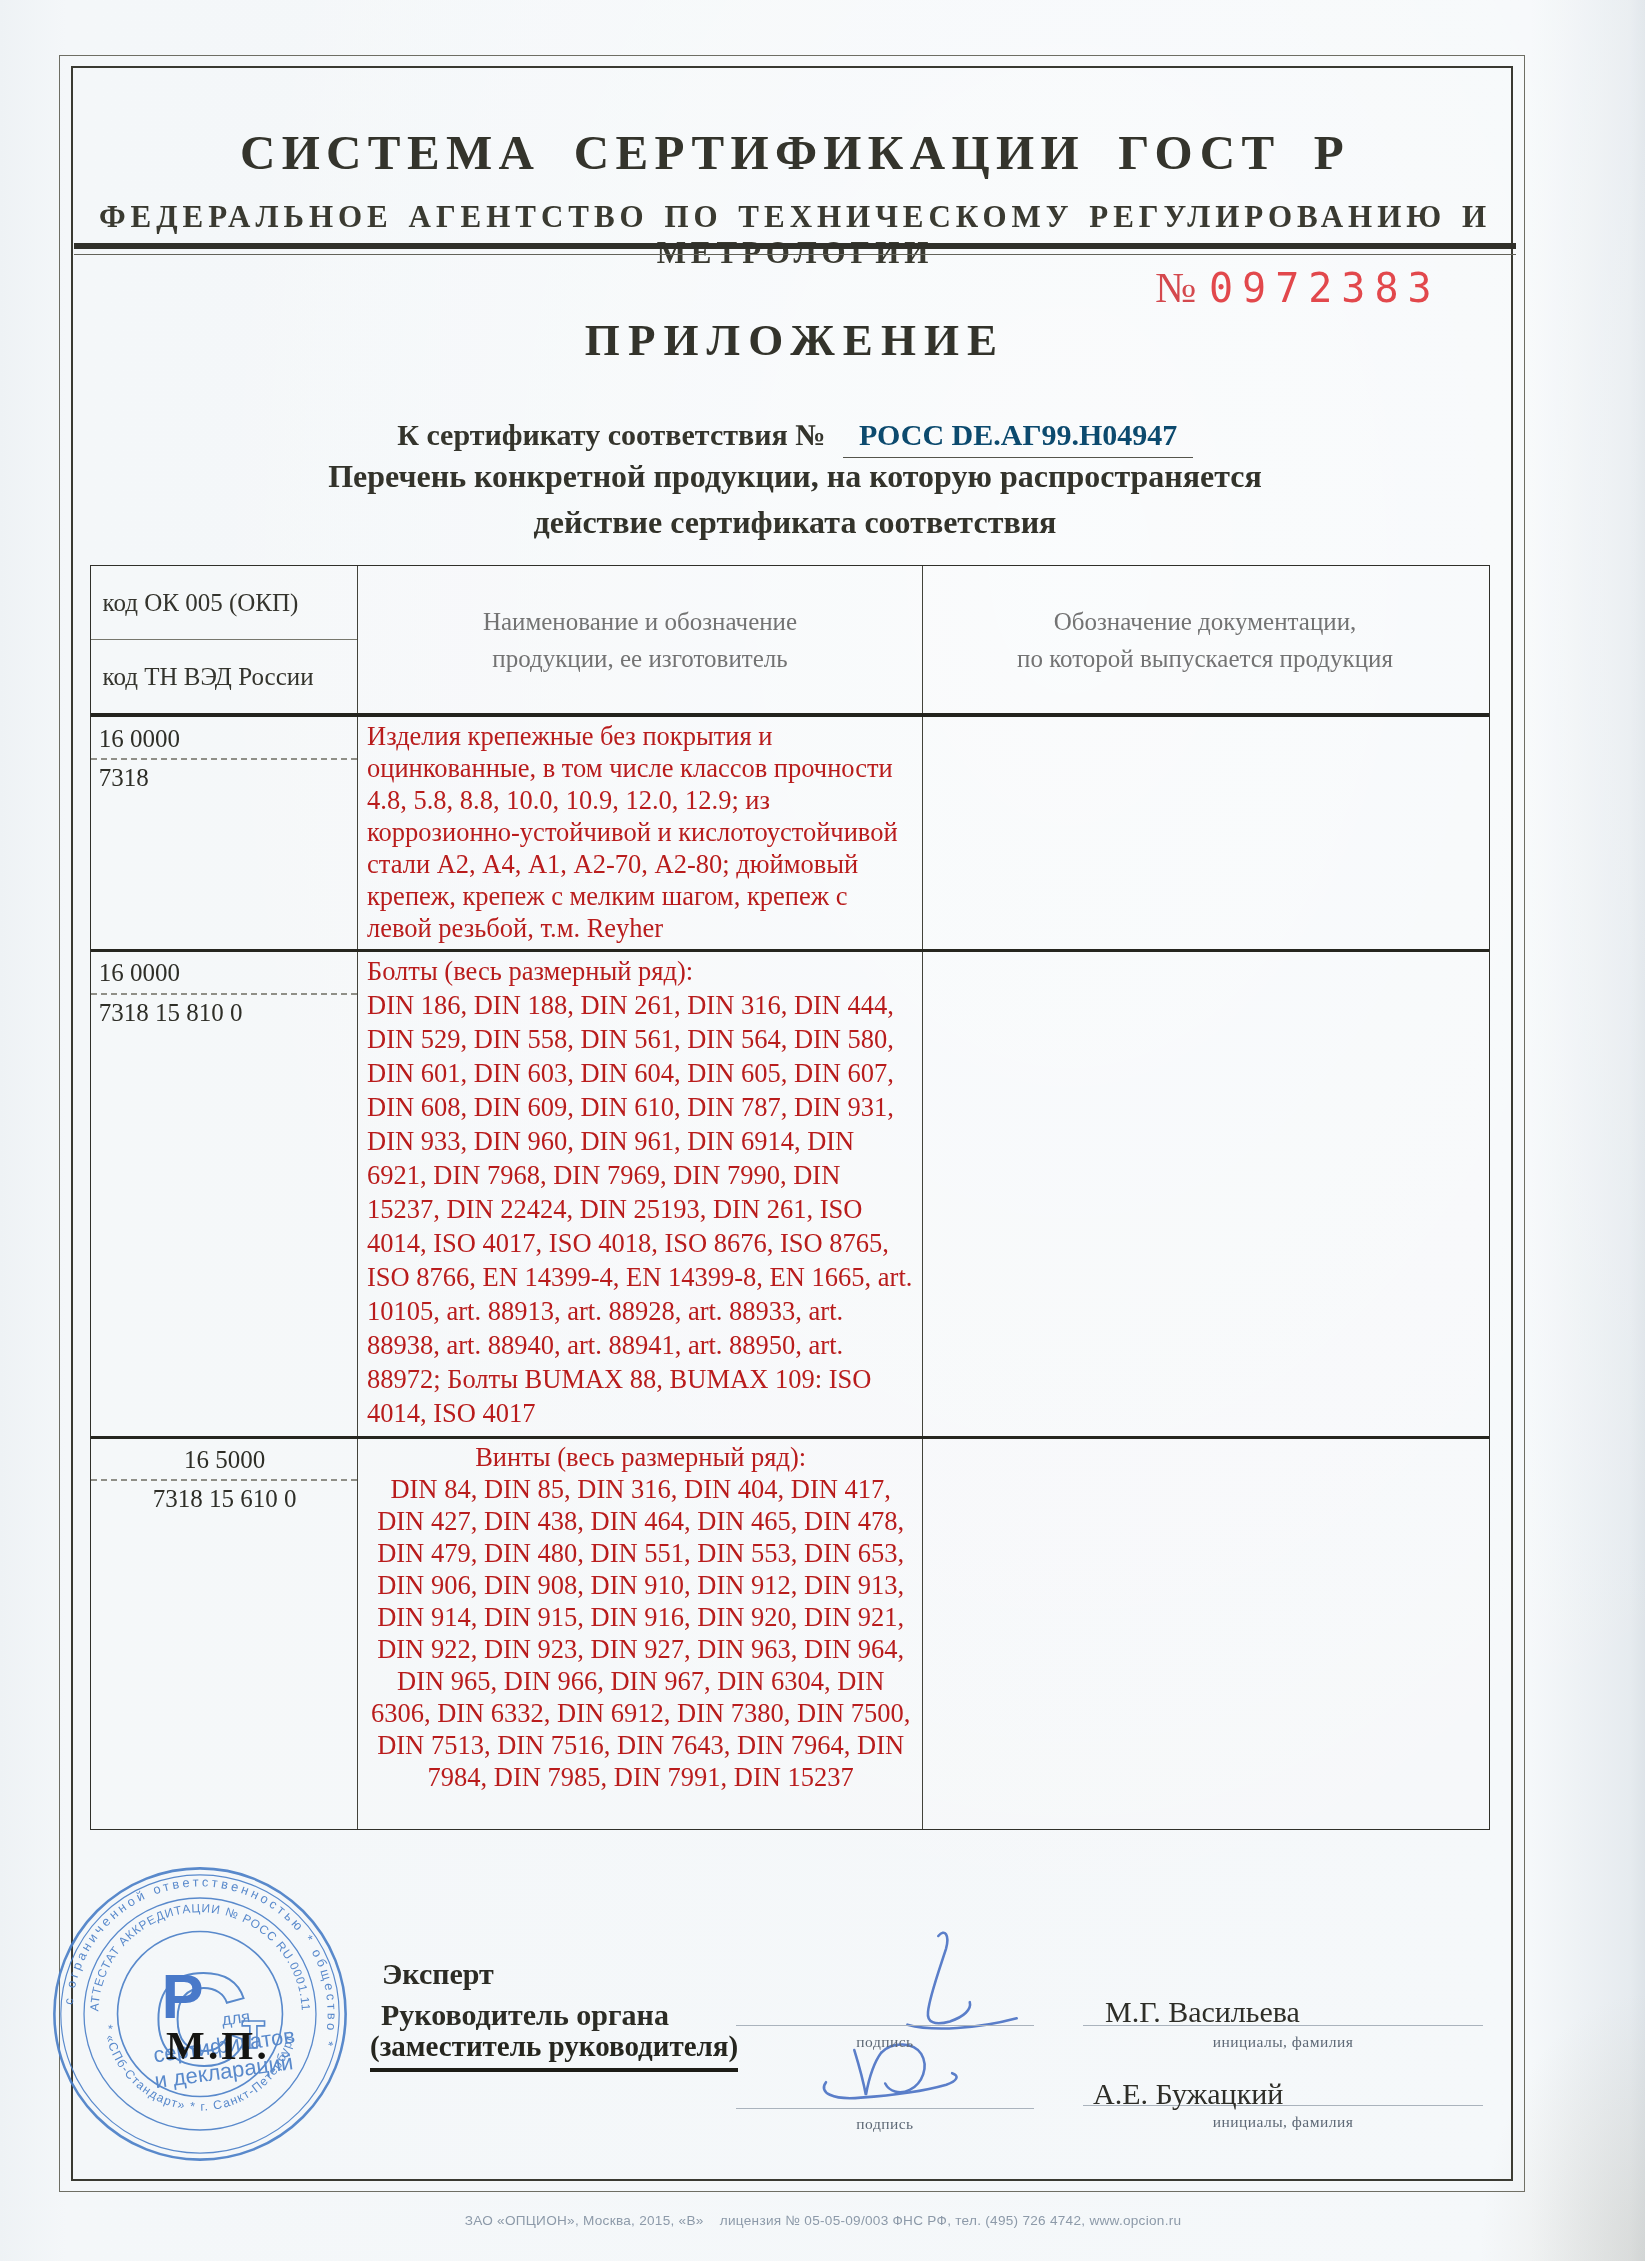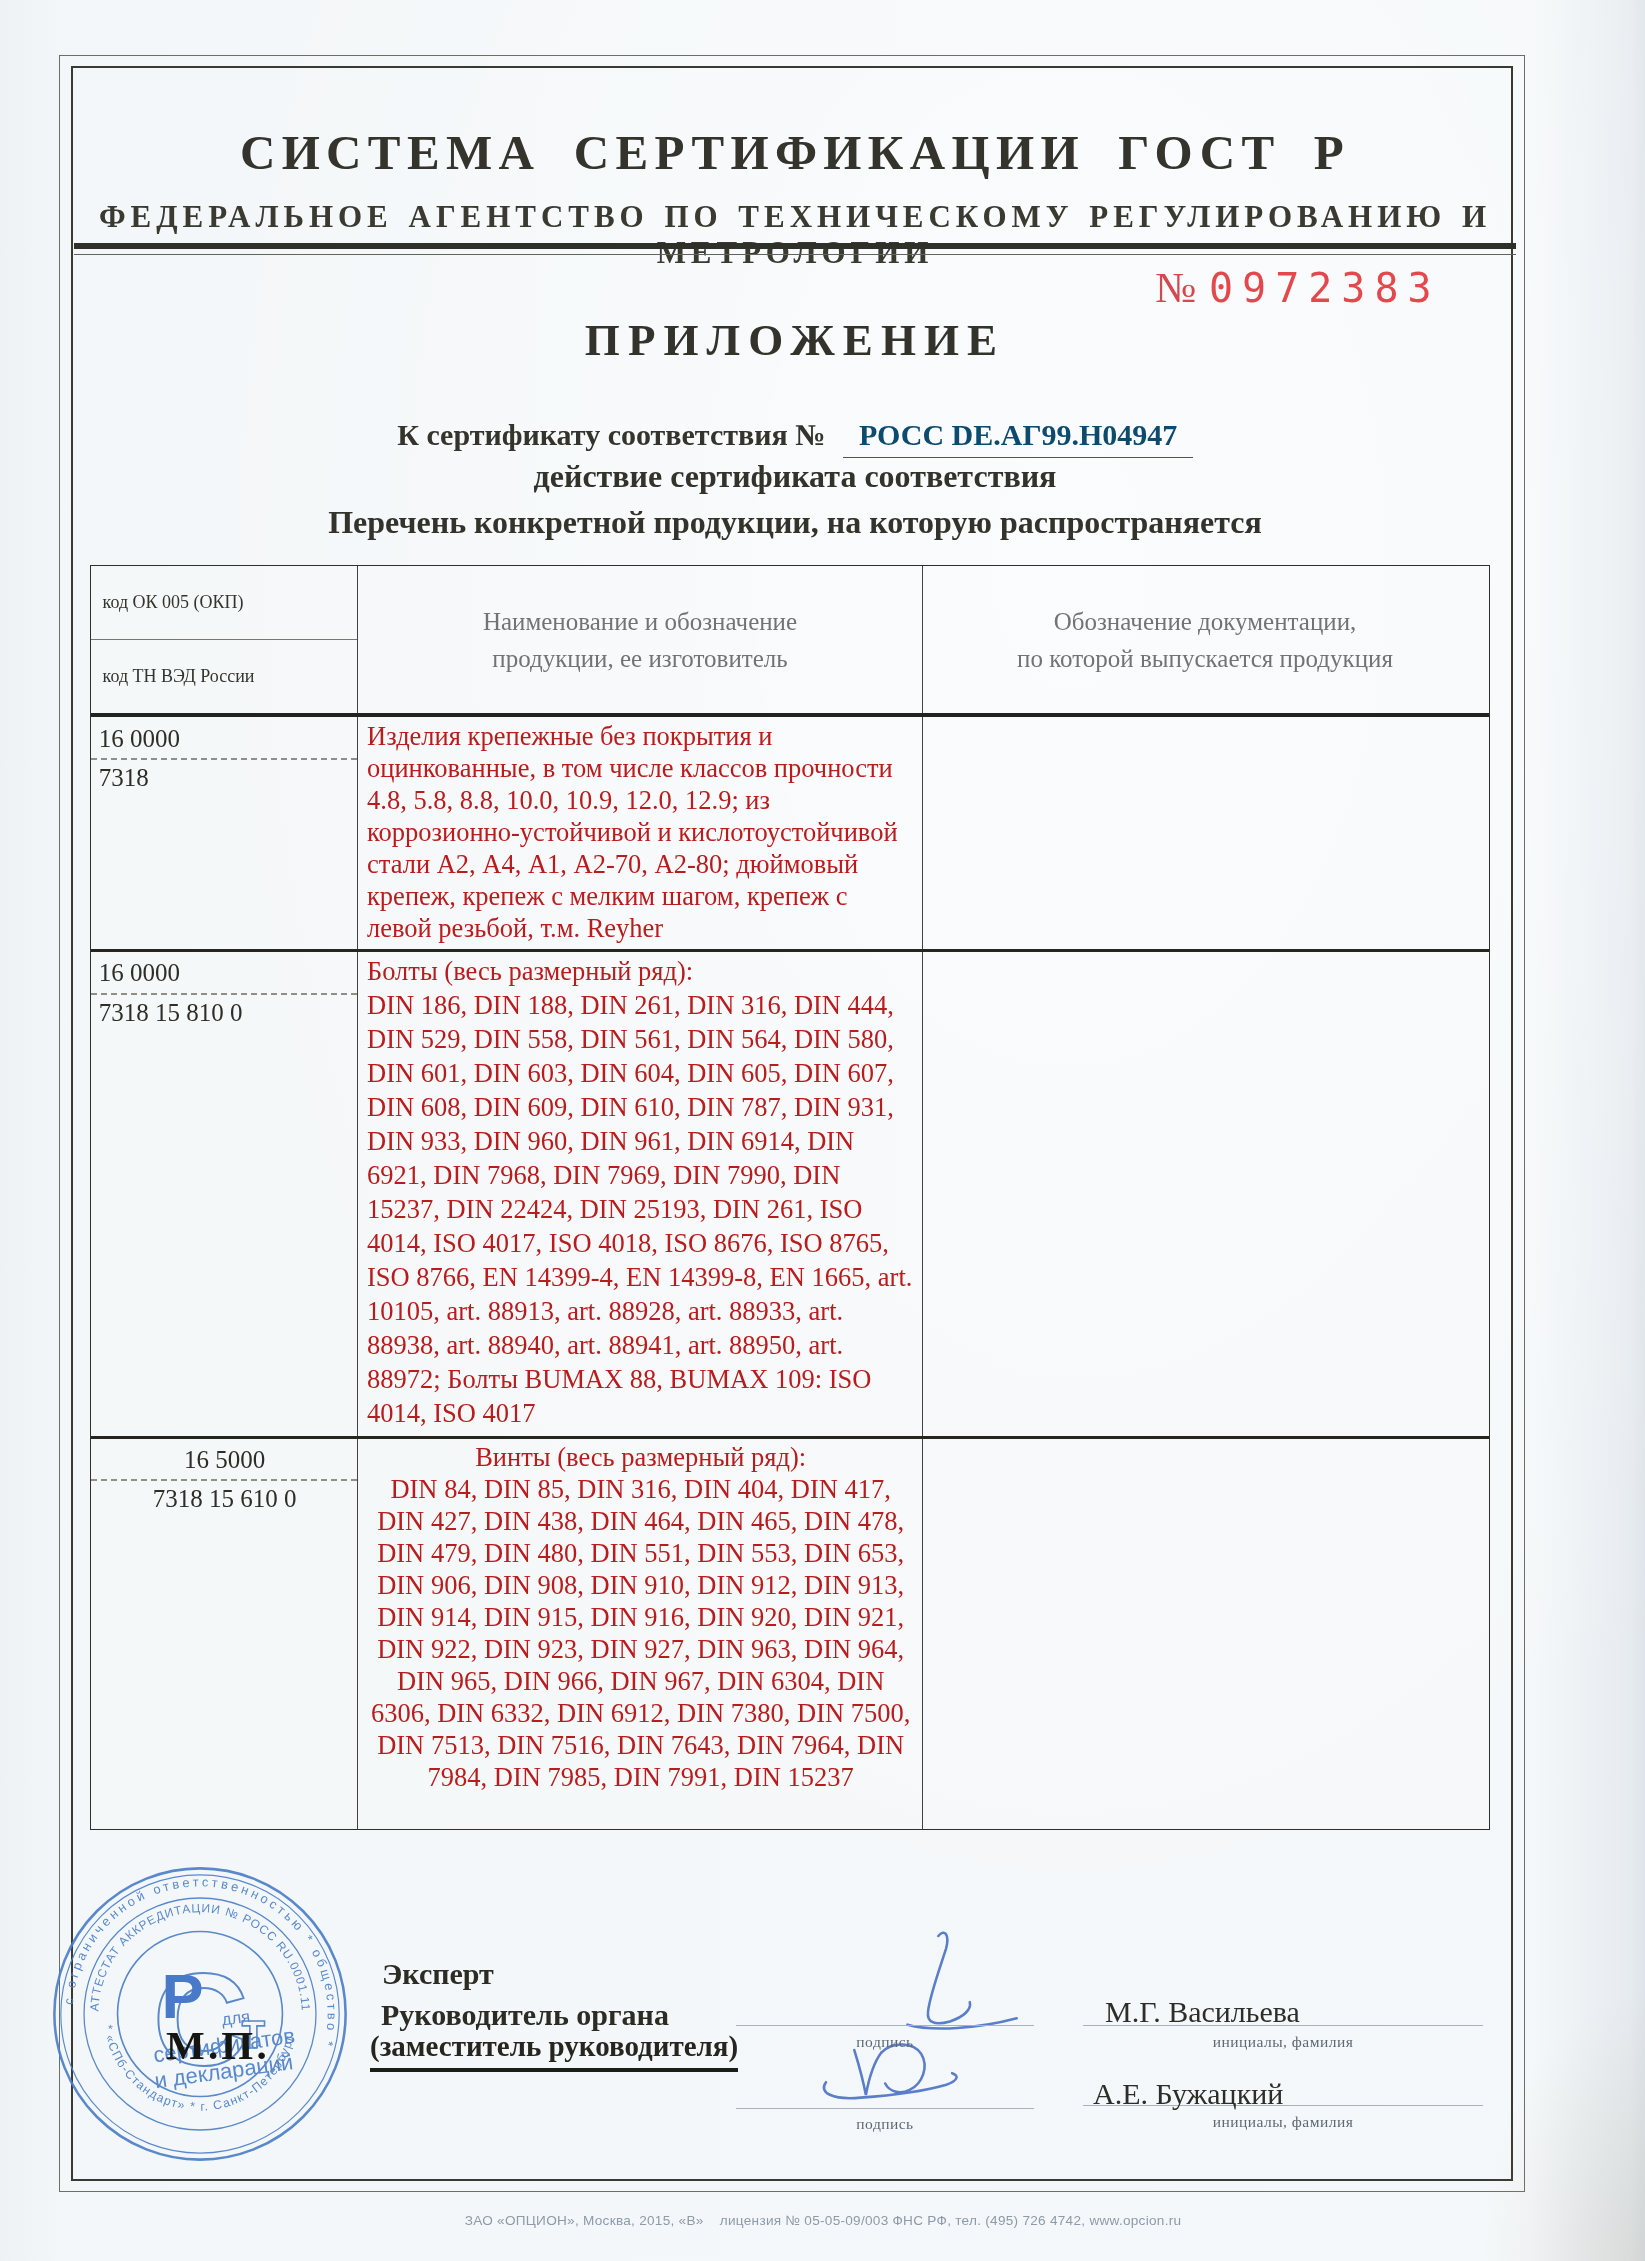--- a/index.html
+++ b/index.html
@@ -89,21 +89,21 @@
     border:1.9px solid #30302a;
     background:rgba(255,255,255,.12);
   }
   .t-head {
     display:grid; grid-template-columns:267px 565px 564px;
     height:151px; border-bottom:4.5px solid #23231d;
   }
   .h-c1 { border-right:1.9px solid #43433b; display:flex; flex-direction:column; }
   .h-c1-top, .h-c1-bot {
     flex:1; display:flex; align-items:center; padding-left:11.6px;
-    font-size:18px; color:#34342d;
+    font-size:25px; color:#34342d;
   }
   .h-c1-top { border-bottom:1.3px solid #77776d; }
   .h-c2, .h-c3 {
     display:flex; flex-direction:column; justify-content:center; align-items:center;
     text-align:center; font-size:25px; line-height:37px; color:#737373;
   }
   .h-c2 { border-right:1.9px solid #43433b; }
 
   .t-row { display:grid; grid-template-columns:267px 565px 564px; border-bottom:3.2px solid #26261f; }
   .t-row:last-child { border-bottom:none; }
@@ -183,22 +183,22 @@
   </div>
 
   <div class="doc-title">ПРИЛОЖЕНИЕ</div>
 
   <div class="cert-line">
     <span class="cert-label">К сертификату соответствия №</span>
     <span class="cert-value">РОСС DE.АГ99.Н04947</span>
   </div>
 
   <div class="subtitle">
+    <div>Перечень конкретной продукции,  на которую распространяется</div>
     <div>действие сертификата соответствия</div>
-    <div>Перечень конкретной продукции,  на которую распространяется</div>
   </div>
 
   <div class="products-table">
     <div class="t-head">
       <div class="h-c1">
         <div class="h-c1-top">код ОК 005 (ОКП)</div>
         <div class="h-c1-bot">код ТН ВЭД России</div>
       </div>
       <div class="h-c2">
         <div>Наименование и обозначение</div>

